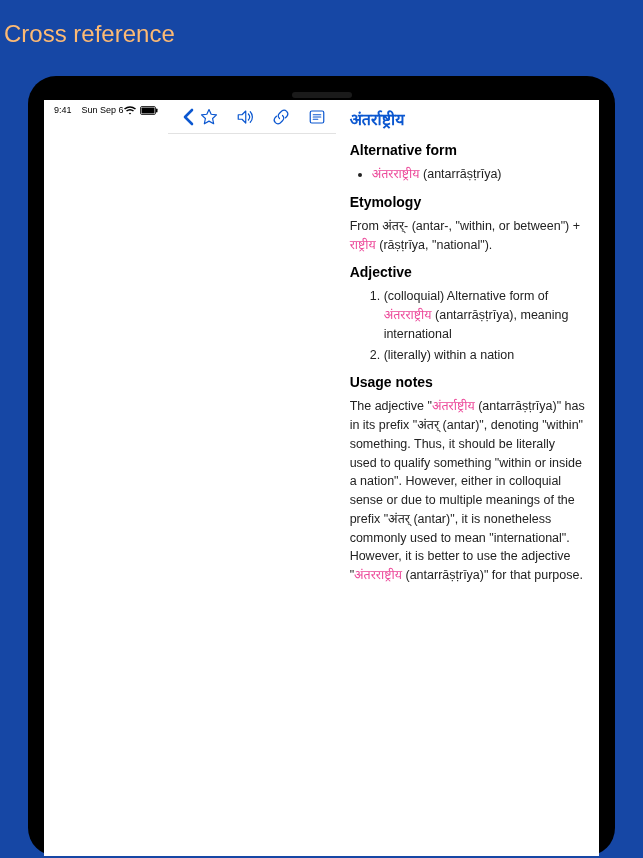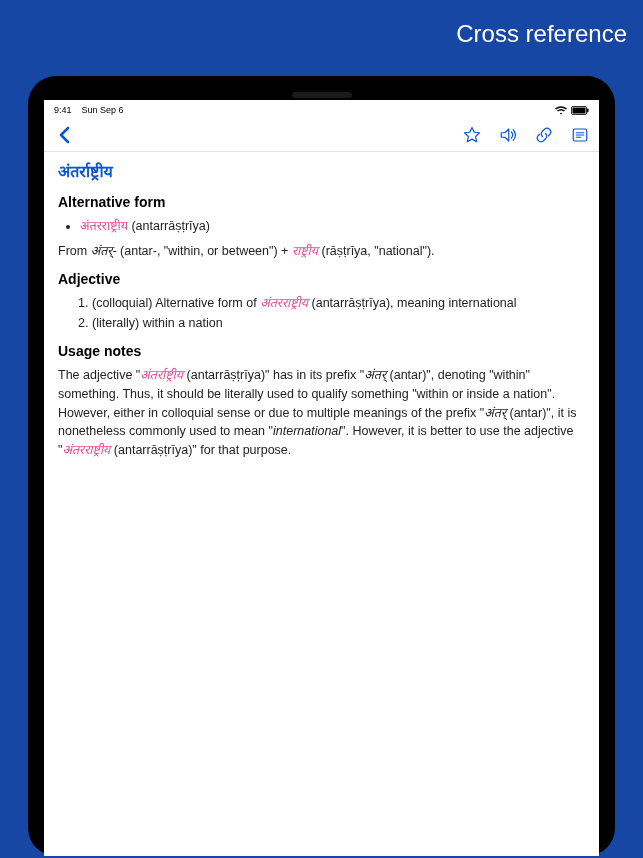--- a/index.html
+++ b/index.html
@@ -4,25 +4,25 @@
 <style>
 * { margin: 0; padding: 0; box-sizing: border-box; }
 body {
   background: #1647a5;
   font-family: -apple-system, BlinkMacSystemFont, "Segoe UI", Helvetica, Arial, sans-serif;
   width: 643px;
   height: 858px;
   overflow: hidden;
 }
 .page-title {
-  color: #ffffff;
-  text-align: right;
+  color: #fdba74;
+  text-align: left;
   font-size: 24px;
   font-weight: 400;
-  padding: 20px 16px 28px;
+  padding: 20px 4px 28px;
 }
 .tablet-frame {
   background: #000;
   border-radius: 28px;
   margin: 0 28px;
   padding: 16px 16px 0 16px;
   height: 780px;
 }
 .notch-bar {
   height: 6px;
@@ -34,21 +34,21 @@
   width: 60px;
   height: 6px;
   background: #1a1a1a;
   border-radius: 3px;
 }
 .screen {
   background: #fff;
   border-radius: 0;
   height: calc(100% - 8px);
   display: flex;
-  flex-direction: column;
+  flex-direction: row;
 }
 .status-bar {
   height: 18px;
   display: flex;
   justify-content: space-between;
   align-items: center;
   padding: 2px 10px 0;
   font-size: 9px;
   font-weight: 500;
   color: #000;
@@ -111,21 +111,20 @@
 .content ol {
   margin: 4px 0 6px 34px;
 }
 .content li {
   margin-bottom: 2px;
 }
 .blue-link {
   color: #ec4899;
 }
 .italic {
-  font-style: italic;
 }
 .para {
   margin: 4px 0 6px;
 }
 svg { display: block; }
 </style>
 </head>
 <body>
 
 <div class="page-title">Cross reference</div>
@@ -193,20 +192,21 @@
     <div class="content">
       <div class="headword">अंतर्राष्ट्रीय</div>
 
       <div class="section-h">Alternative form</div>
       <ul>
         <li>
           <span class="blue-link">अंतरराष्ट्रीय</span><span> (antarrāṣṭrīya)</span>
         </li>
       </ul>
 
+      <div class="section-h">Etymology</div>
       <div class="para">
         <span>From </span><span class="italic">अंतर्-</span><span> (antar-, "within, or between") + </span><span class="blue-link italic">राष्ट्रीय</span><span> (rāṣṭrīya, "national").</span>
       </div>
 
       <div class="section-h">Adjective</div>
       <ol>
         <li>
           <span>(colloquial) Alternative form of </span><span class="blue-link italic">अंतरराष्ट्रीय</span><span> (antarrāṣṭrīya), meaning international</span>
         </li>
         <li>

